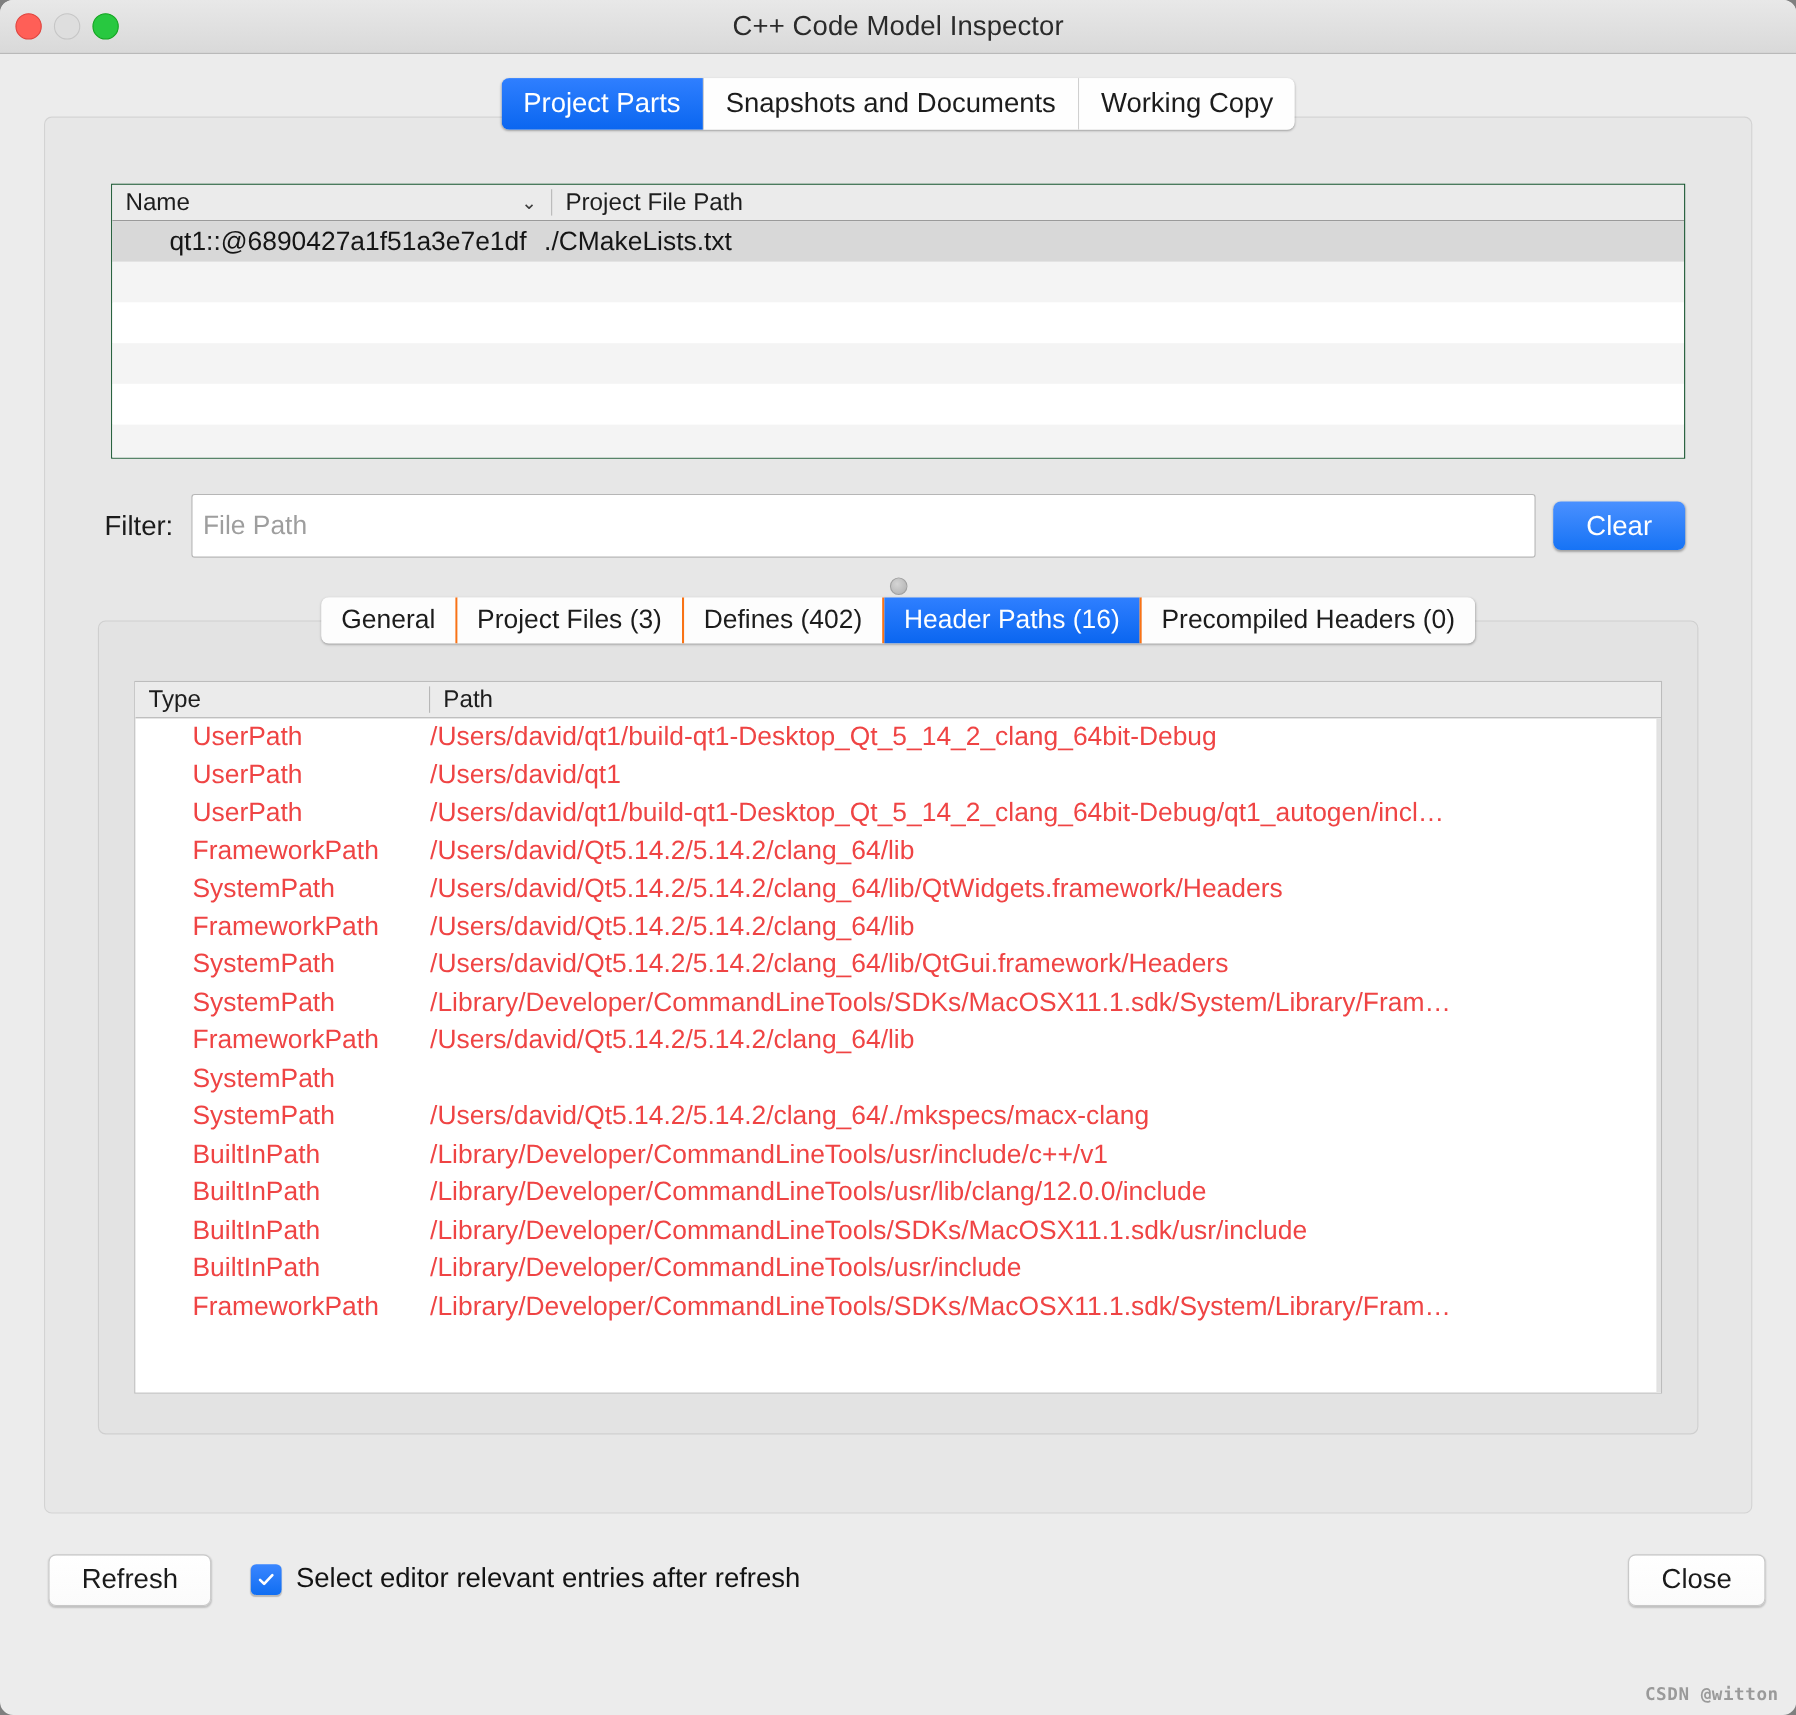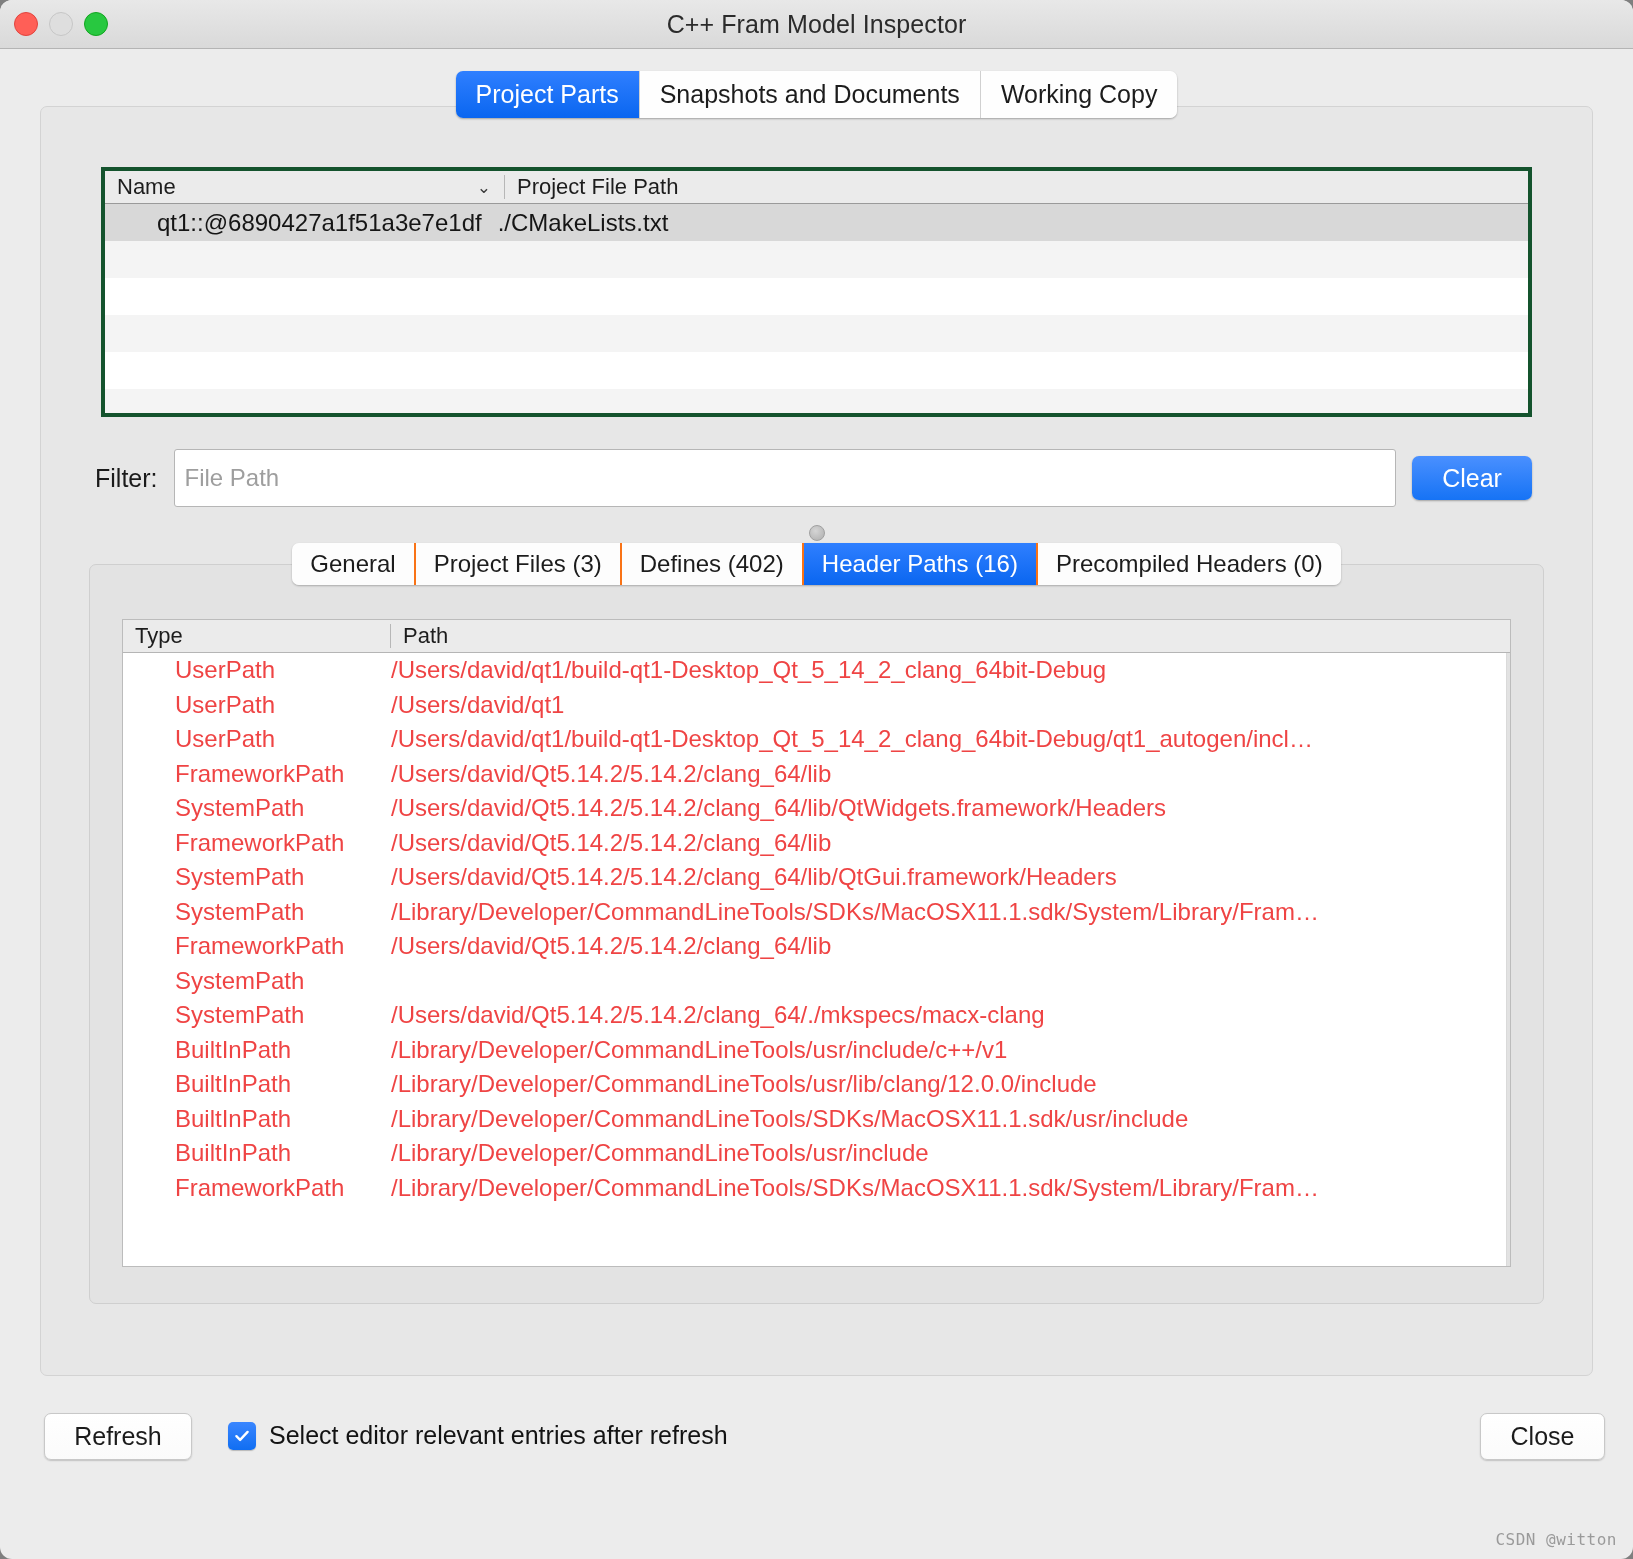--- a/index.html
+++ b/index.html
@@ -100,21 +100,21 @@
     margin-top: -16px;
     padding: 60px 0 0 0;
     position: relative;
   }
 
   
   #parts-table {
     margin: 0 60px;
     height: 250px;
     background: #ffffff;
-    border: 4px solid #14532d;
+    border: 1px solid #14532d;
     display: flex;
     flex-direction: column;
     overflow: hidden;
   }
   .hdr-row {
     display: flex;
     height: 33px;
     flex: 0 0 33px;
     background: #ebebeb;
     border-bottom: 1px solid #9a9a9a;
@@ -348,34 +348,35 @@
     box-shadow: 0 1px 1.5px rgba(0,0,0,.18);
     cursor: default;
   }
   #watermark {
     position: absolute;
     right: 16px; bottom: 10px;
     font-size: 16px;
     color: #9a9a9a;
     font-family: "DejaVu Sans Mono", monospace;
     letter-spacing: 0.5px;
+    font-weight: bold;
   }
 </style>
 </head>
 <body>
 
 <div id="window">
 
   <div id="titlebar">
     <div class="traffic">
       <div class="tl-dot tl-close"></div>
       <div class="tl-dot tl-min"></div>
       <div class="tl-dot tl-zoom"></div>
     </div>
-    <div id="title-text">C++ Fram Model Inspector</div>
+    <div id="title-text">C++ Code Model Inspector</div>
   </div>
 
   <div id="toptabs-wrap">
     <div id="toptabs">
       <div class="toptab active">Project Parts</div>
       <div class="toptab">Snapshots and Documents</div>
       <div class="toptab">Working Copy</div>
     </div>
   </div>
 

